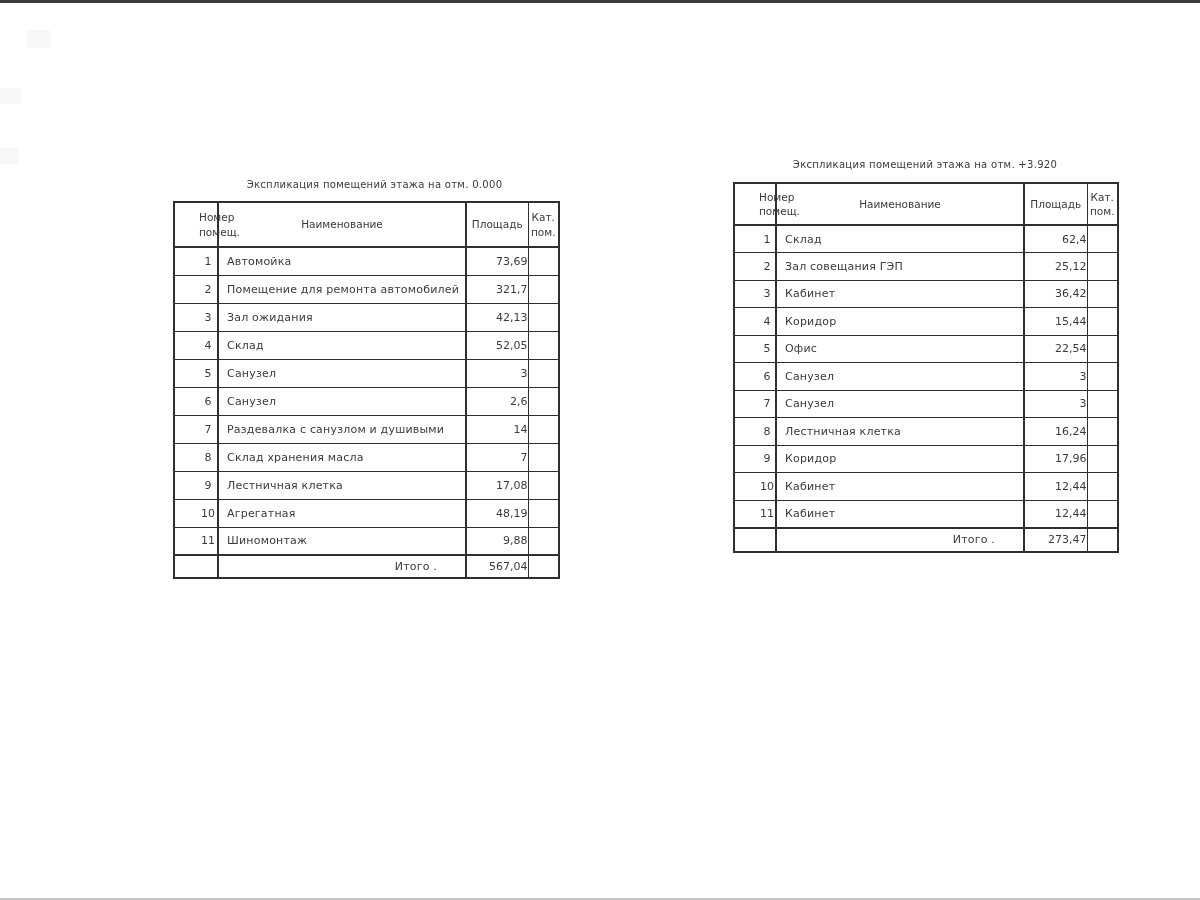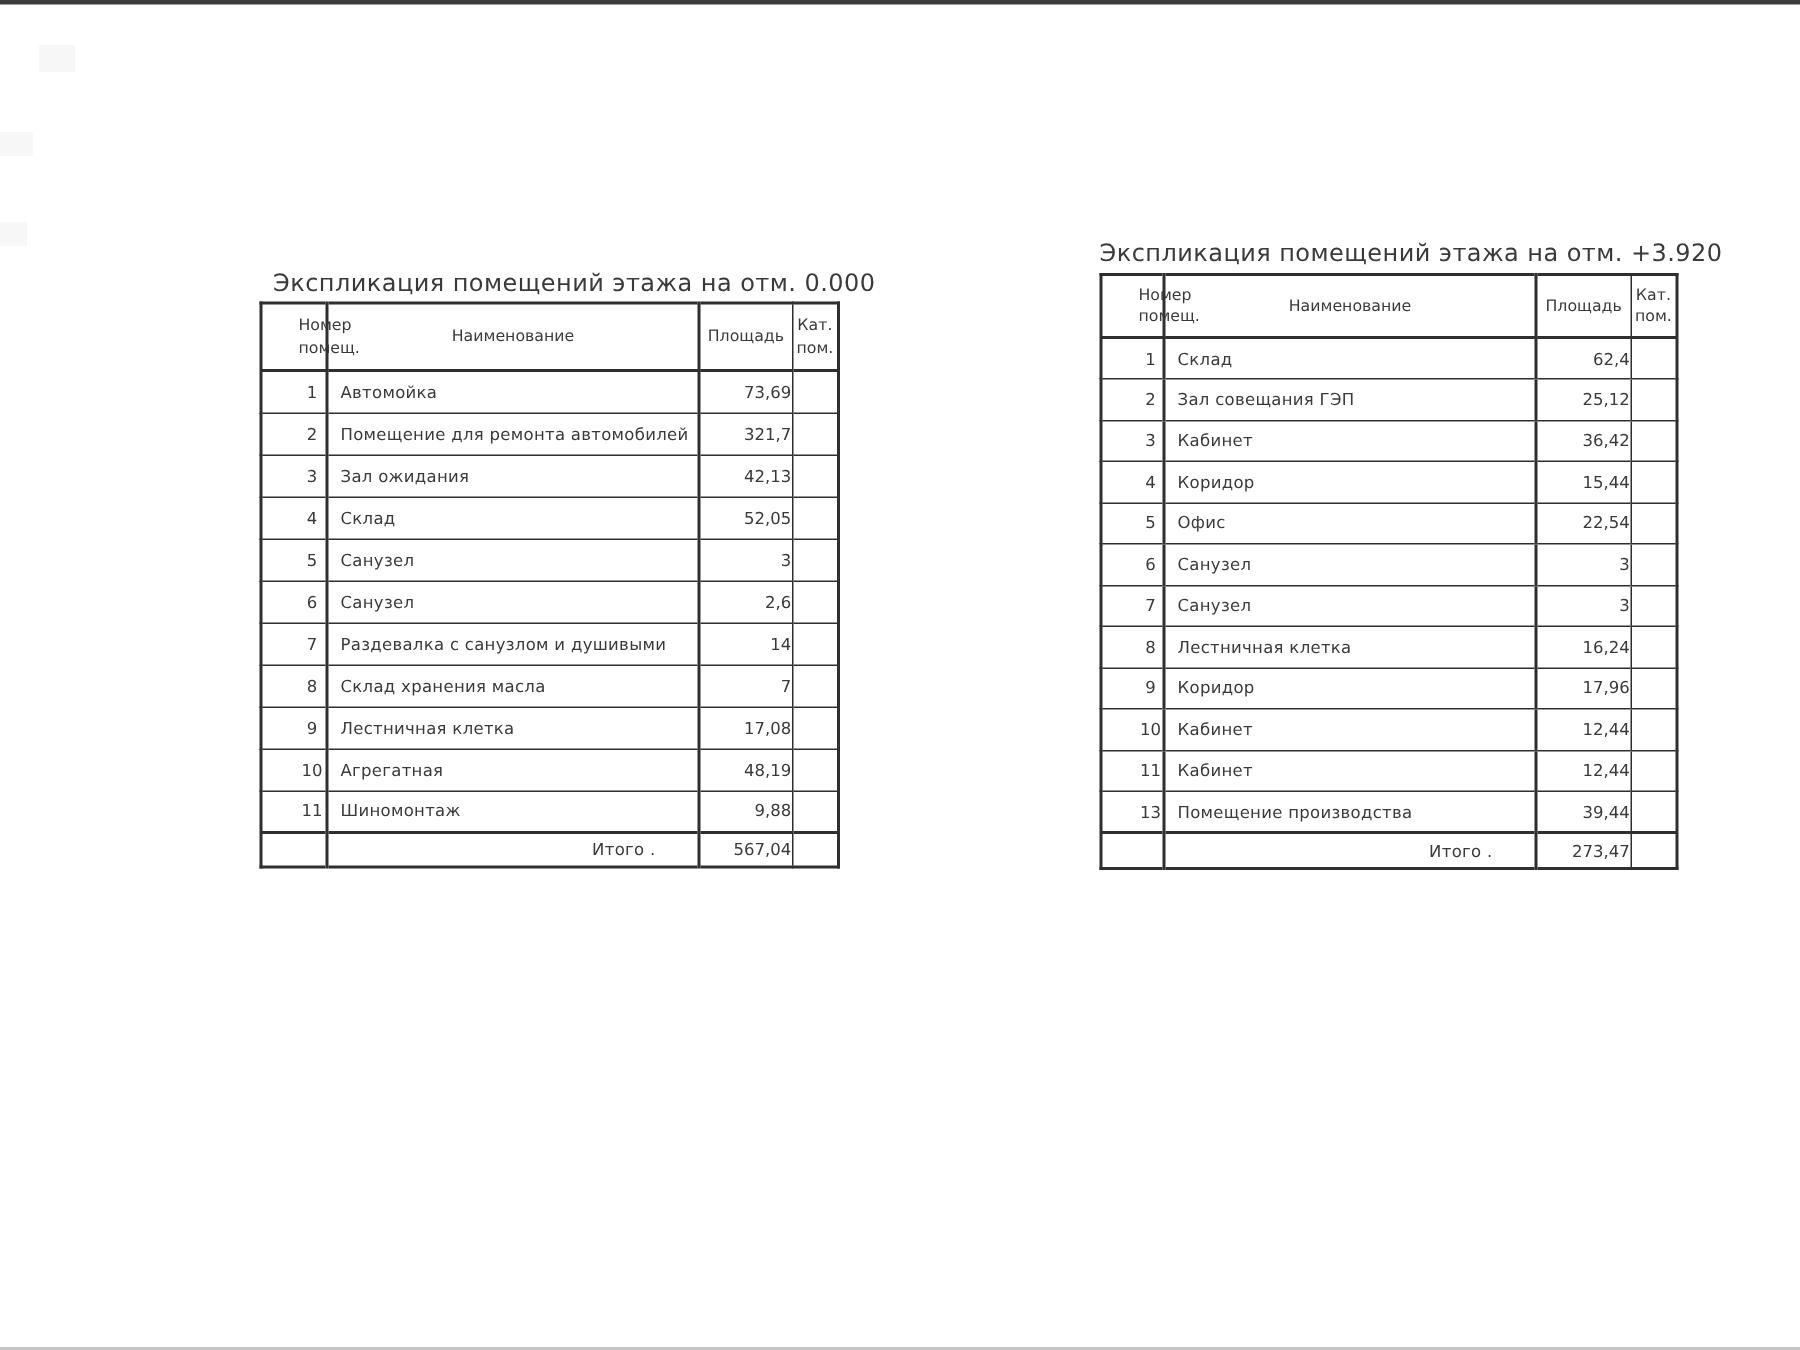--- a/index.html
+++ b/index.html
@@ -19,21 +19,21 @@
     position:absolute;left:0;top:0;width:1200px;height:3px;
     background:#3b3b3b;
   }
   .bottom-edge{
     position:absolute;left:0;bottom:0;width:1200px;height:2px;
     background:#c6c6c6;
   }
   .smudge{position:absolute;background:rgba(90,90,90,0.05);}
   .tbl-title{
     position:absolute;
-    font-size:16px;
+    font-size:10px;
     letter-spacing:0.3px;
     text-align:center;
     color:var(--text);
     white-space:nowrap;
   }
   .title-a{left:182px;top:179px;width:385px;}
   .title-b{left:733px;top:159px;width:384px;}
   table.expl{
     position:absolute;
     border-collapse:collapse;
@@ -252,26 +252,20 @@
         <td class="c1">Кабинет</td>
         <td class="c2">12,44</td>
         <td class="c3"></td>
       </tr>
       <tr>
         <td class="c0">11</td>
         <td class="c1">Кабинет</td>
         <td class="c2">12,44</td>
         <td class="c3"></td>
       </tr>
-      <tr>
-        <td class="c0">13</td>
-        <td class="c1">Помещение производства</td>
-        <td class="c2">39,44</td>
-        <td class="c3"></td>
-      </tr>
     </tbody>
   <tfoot>
     <tr>
       <td class="c0"></td>
       <td class="total-label">Итого .</td>
       <td class="c2">273,47</td>
       <td class="c3"></td>
     </tr>
   </tfoot>
 </table>

